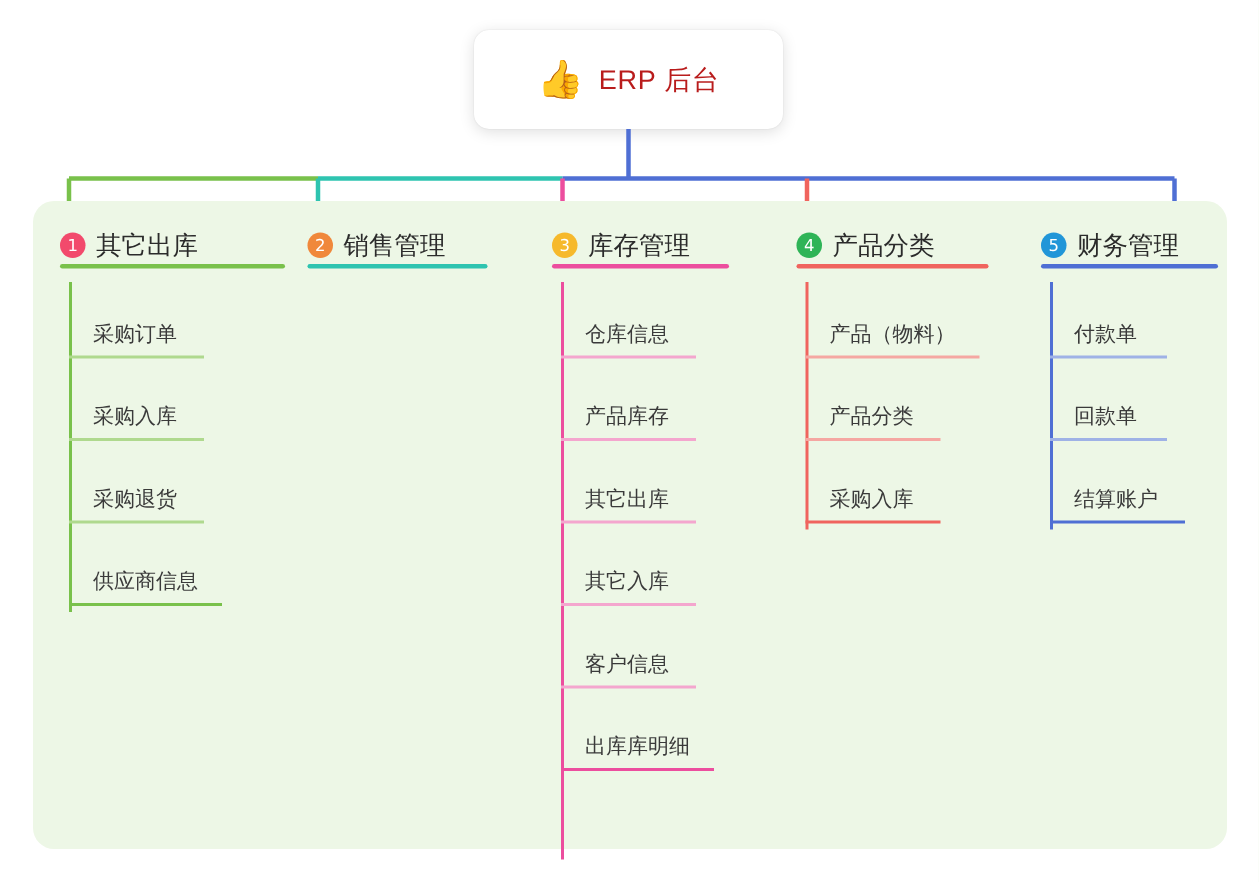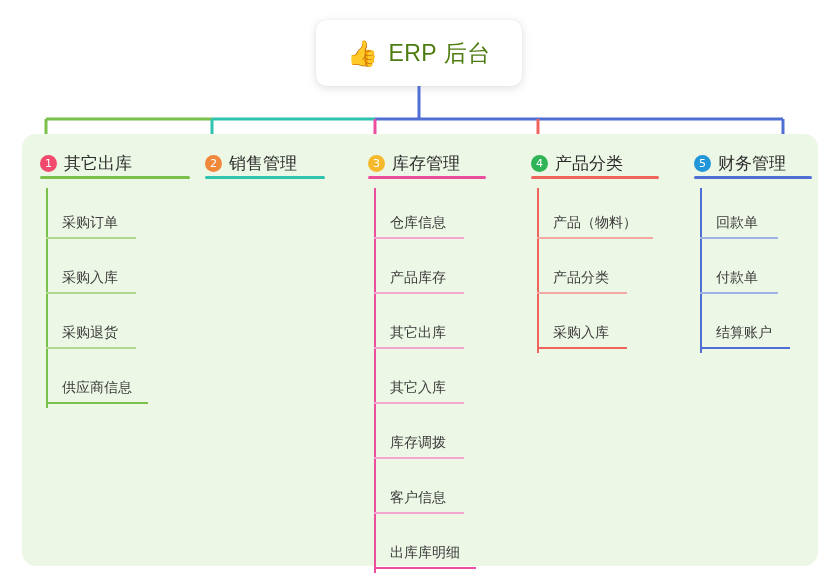--- a/index.html
+++ b/index.html
@@ -30,22 +30,22 @@
     justify-content: center;
     box-sizing: border-box;
   }
   #root-card .thumb {
     font-size: 25px;
     line-height: 1;
     margin-right: 10px;
     display: inline-block;
   }
   #root-card .title-text {
-    font-size: 23px;
-    color: #4d7c0f;
+    font-size: 18px;
+    color: #b91c1c;
     letter-spacing: 0.5px;
     white-space: nowrap;
   }
 
   
   #connectors {
     position: absolute;
     left: 0;
     top: 0;
     width: 839px;
@@ -204,24 +204,20 @@
         </div>
         <div class="node">
           <div class="node-label">其它出库</div>
           <div class="node-rule" style="width: 90px; background: rgb(244, 166, 206);"></div>
         </div>
         <div class="node">
           <div class="node-label">其它入库</div>
           <div class="node-rule" style="width: 90px; background: rgb(244, 166, 206);"></div>
         </div>
         <div class="node">
-          <div class="node-label">库存调拨</div>
-          <div class="node-rule" style="width: 90px; background: rgb(244, 166, 206);"></div>
-        </div>
-        <div class="node">
           <div class="node-label">客户信息</div>
           <div class="node-rule" style="width: 90px; background: rgb(244, 166, 206);"></div>
         </div>
         <div class="node">
           <div class="node-label">出库库明细</div>
           <div class="node-rule" style="width: 102px; background: rgb(236, 78, 158);"></div>
         </div>
       </div>
     </div>
     <div class="column" style="left: 531px;">
@@ -248,26 +244,26 @@
     </div>
     <div class="column" style="left: 694px;">
       <div class="col-head">
         <span class="badge" style="background: rgb(33, 150, 216);">5</span>
         <span class="col-title">财务管理</span>
         <div class="head-rule" style="width: 118px; background: rgb(79, 111, 212);"></div>
       </div>
       <div class="col-body">
         <div class="rail" style="background: rgb(79, 111, 212); height: 165px;"></div>
         <div class="node">
+          <div class="node-label">付款单</div>
+          <div class="node-rule" style="width: 78px; background: rgb(159, 178, 230);"></div>
+        </div>
+        <div class="node">
           <div class="node-label">回款单</div>
           <div class="node-rule" style="width: 78px; background: rgb(159, 178, 230);"></div>
         </div>
         <div class="node">
-          <div class="node-label">付款单</div>
-          <div class="node-rule" style="width: 78px; background: rgb(159, 178, 230);"></div>
-        </div>
-        <div class="node">
           <div class="node-label">结算账户</div>
           <div class="node-rule" style="width: 90px; background: rgb(79, 111, 212);"></div>
         </div>
       </div>
     </div>
   </div>
 
 </body></html>

